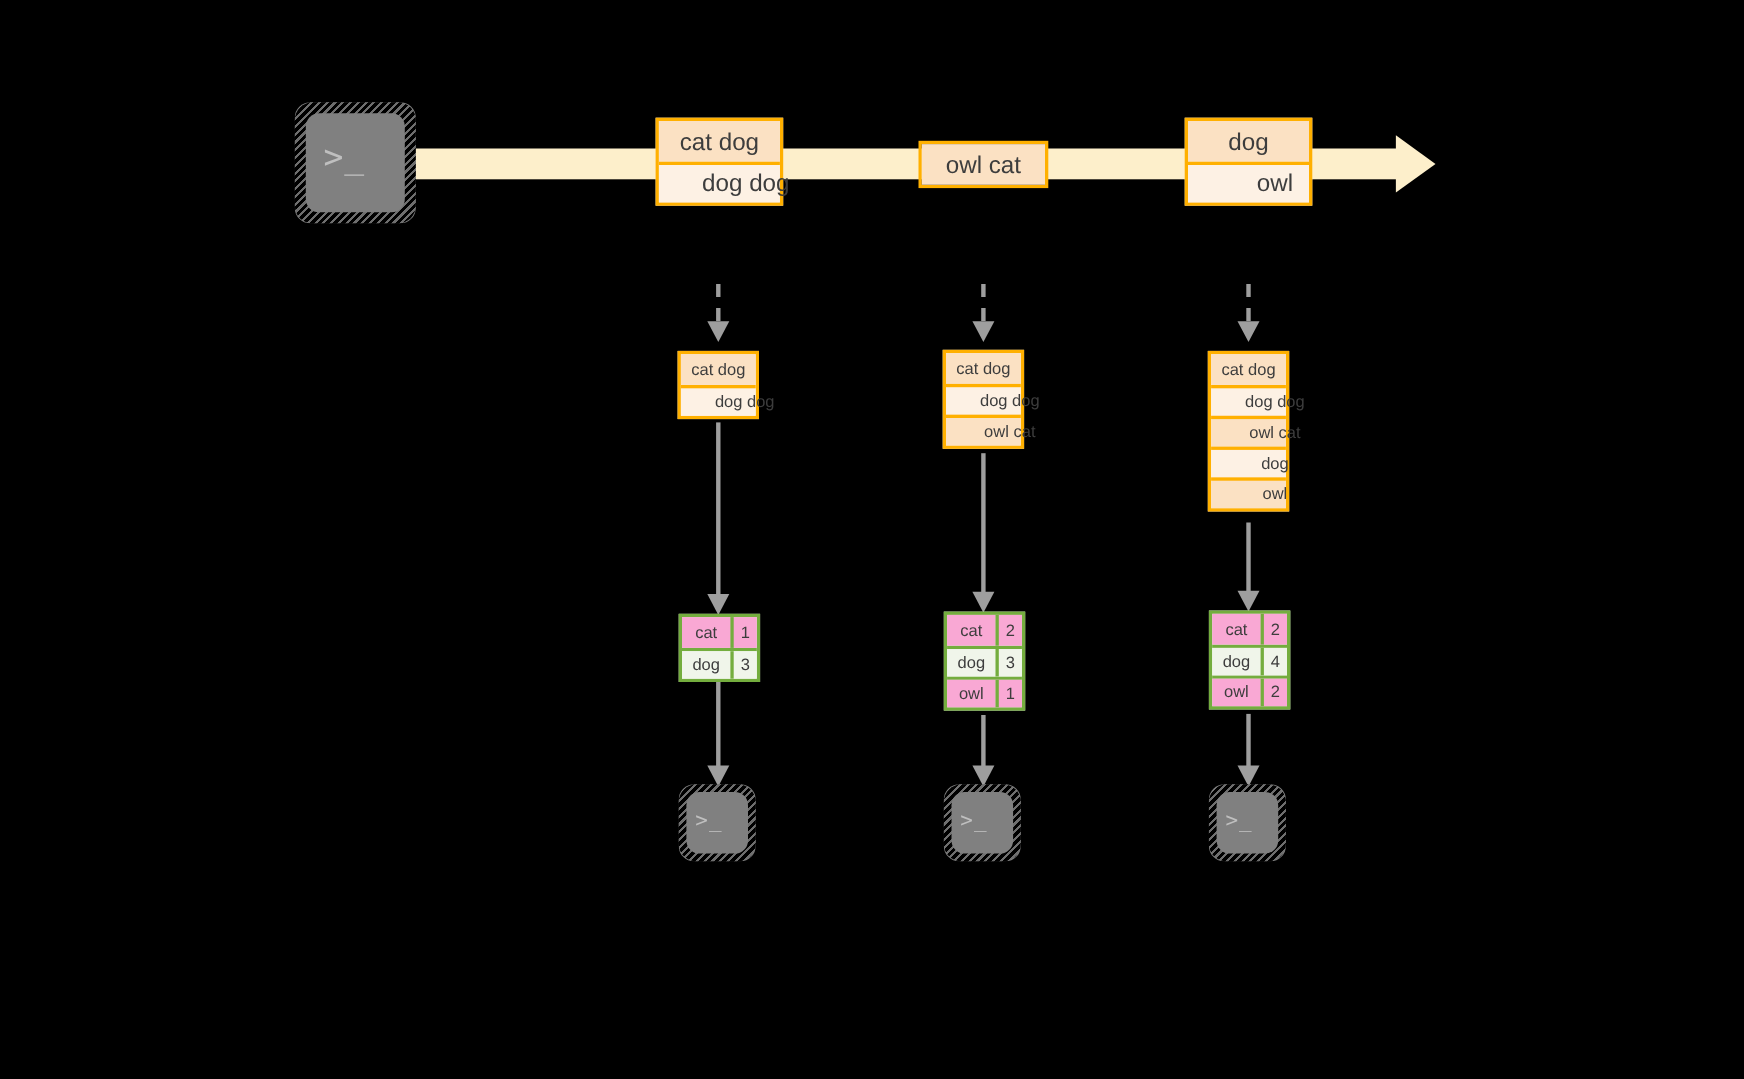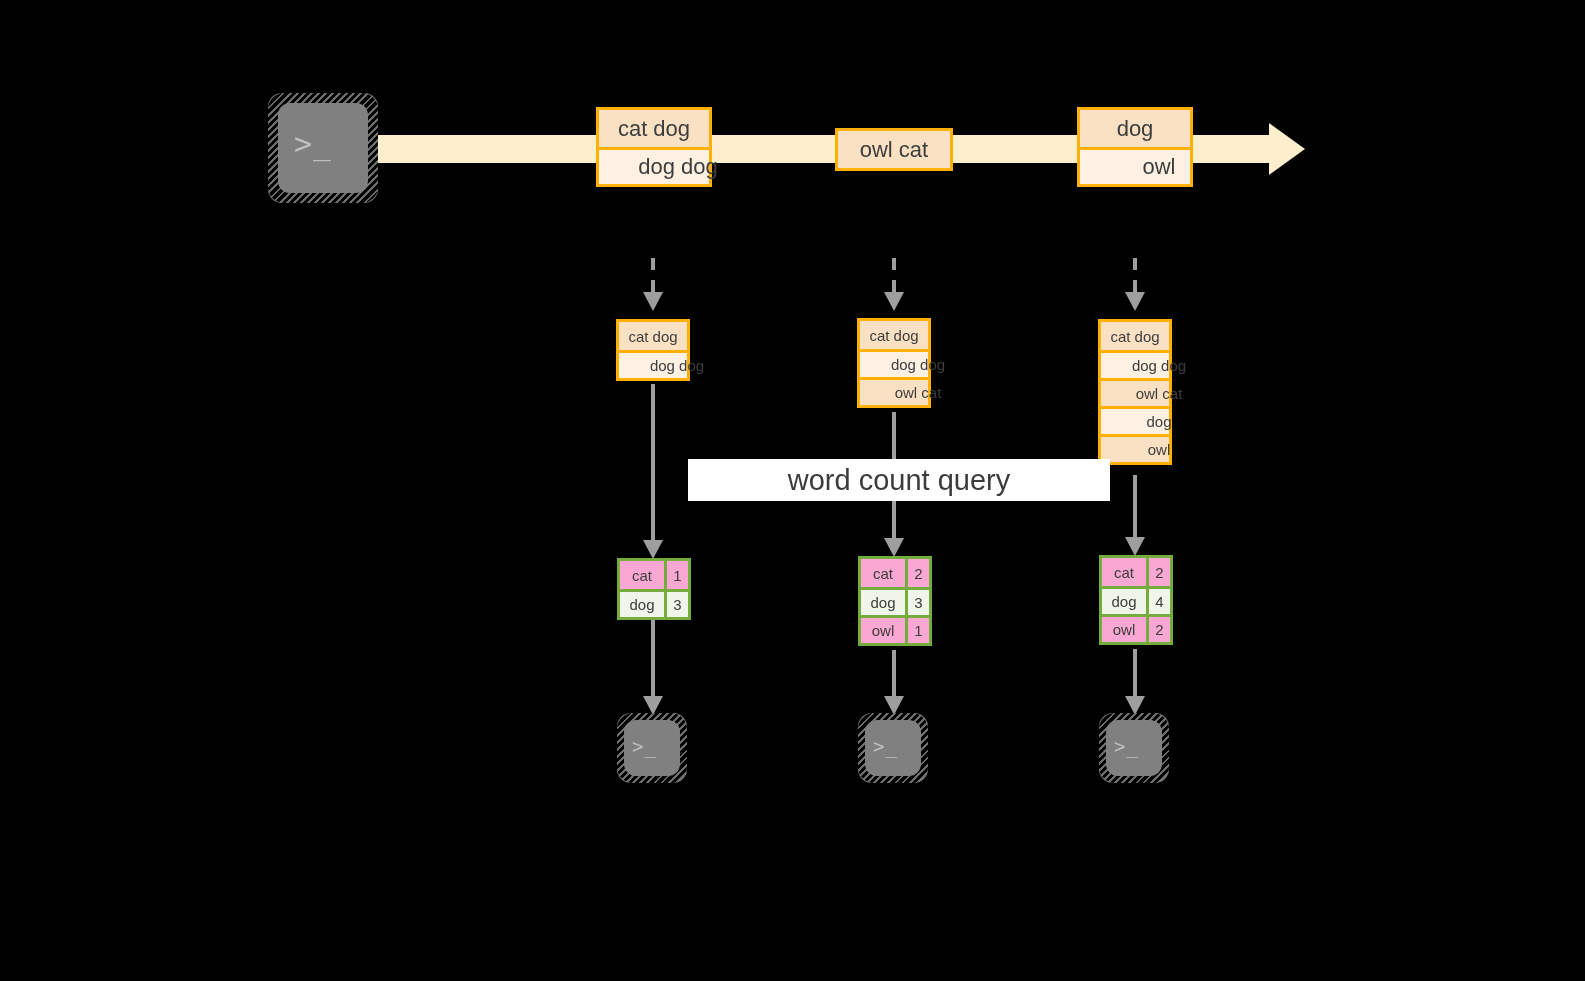--- a/index.html
+++ b/index.html
@@ -273,15 +273,14 @@
 
   <div class="gline" style="left:1133px; top:649px; height:56px;"></div>
   <div class="ghead" style="left:1125px; top:696px;"></div>
 
   <div class="term" style="left:1099px; top:713px; width:70px; height:70px; border:0;">
     <div class="term-hatch"></div>
     <div class="term-body" style="left:7px; top:7px; right:7px; bottom:7px;"></div>
     <div class="term-glyph" style="left:15px; top:24px; font-size:19px;">&gt;_</div>
   </div>
 
-  <div class="qlabel" style="left:688px; top:459px; width:422px; height:42px;">word count query</div>
 
 </div>
 
 </body></html>

